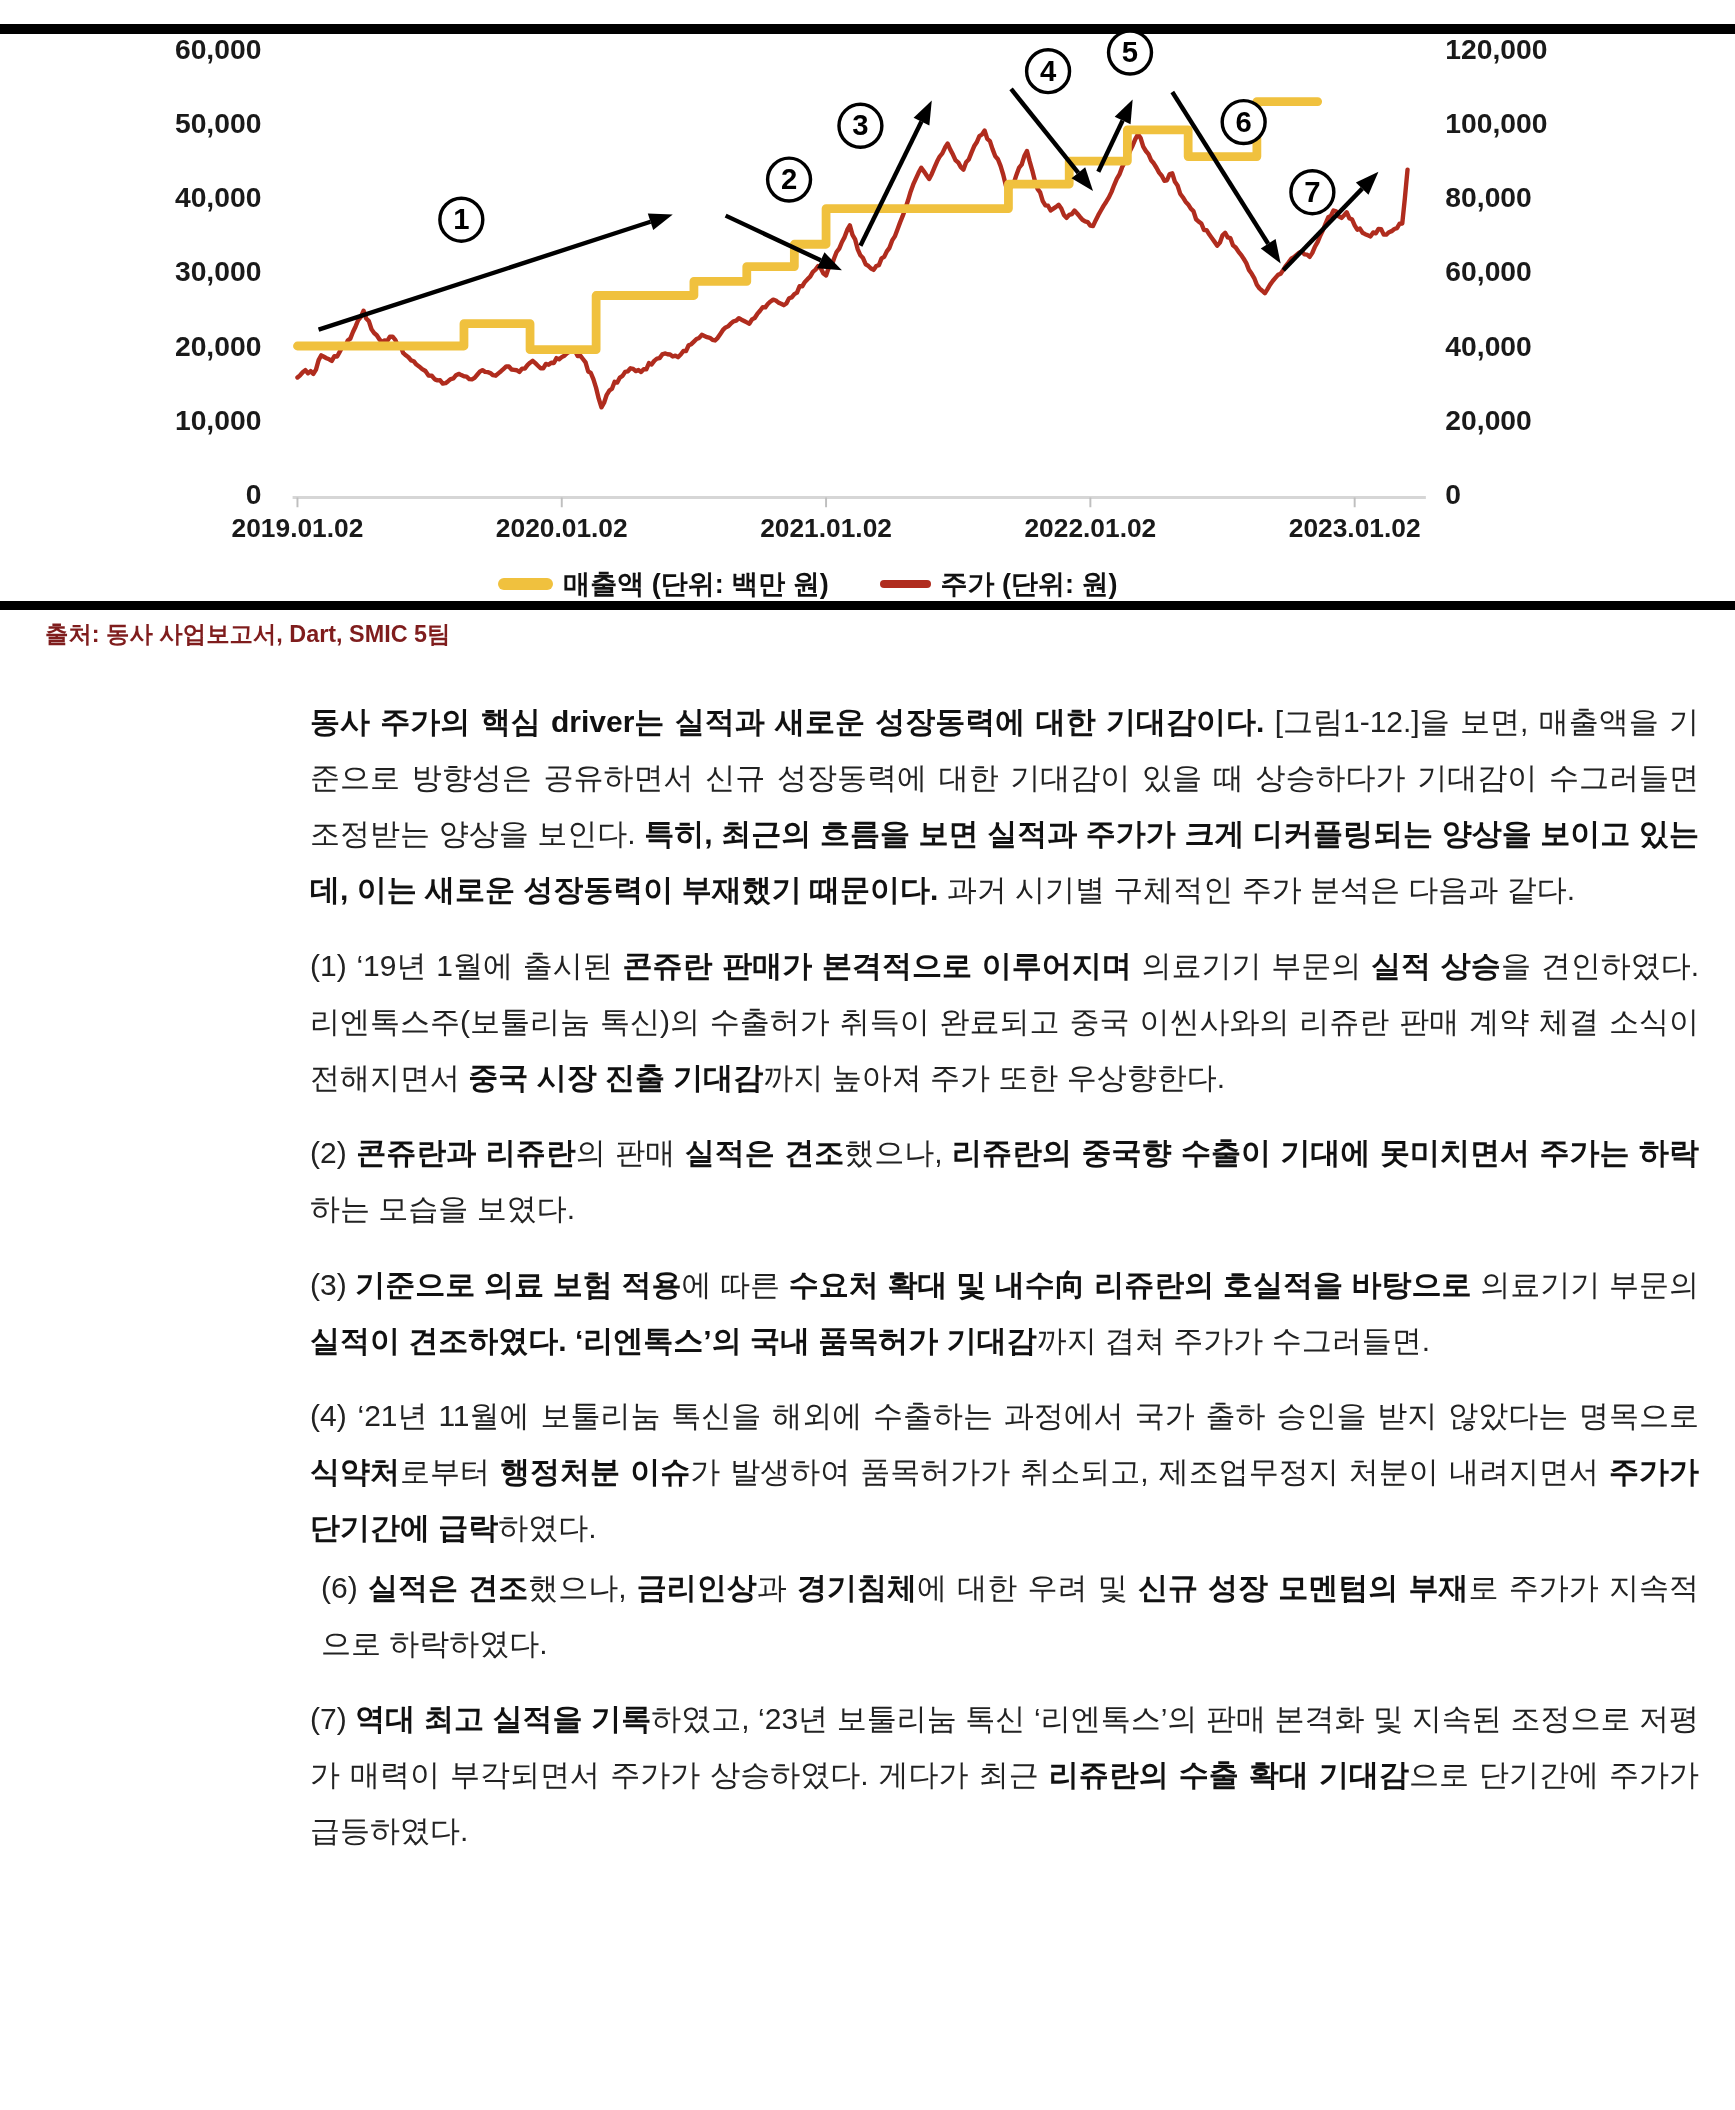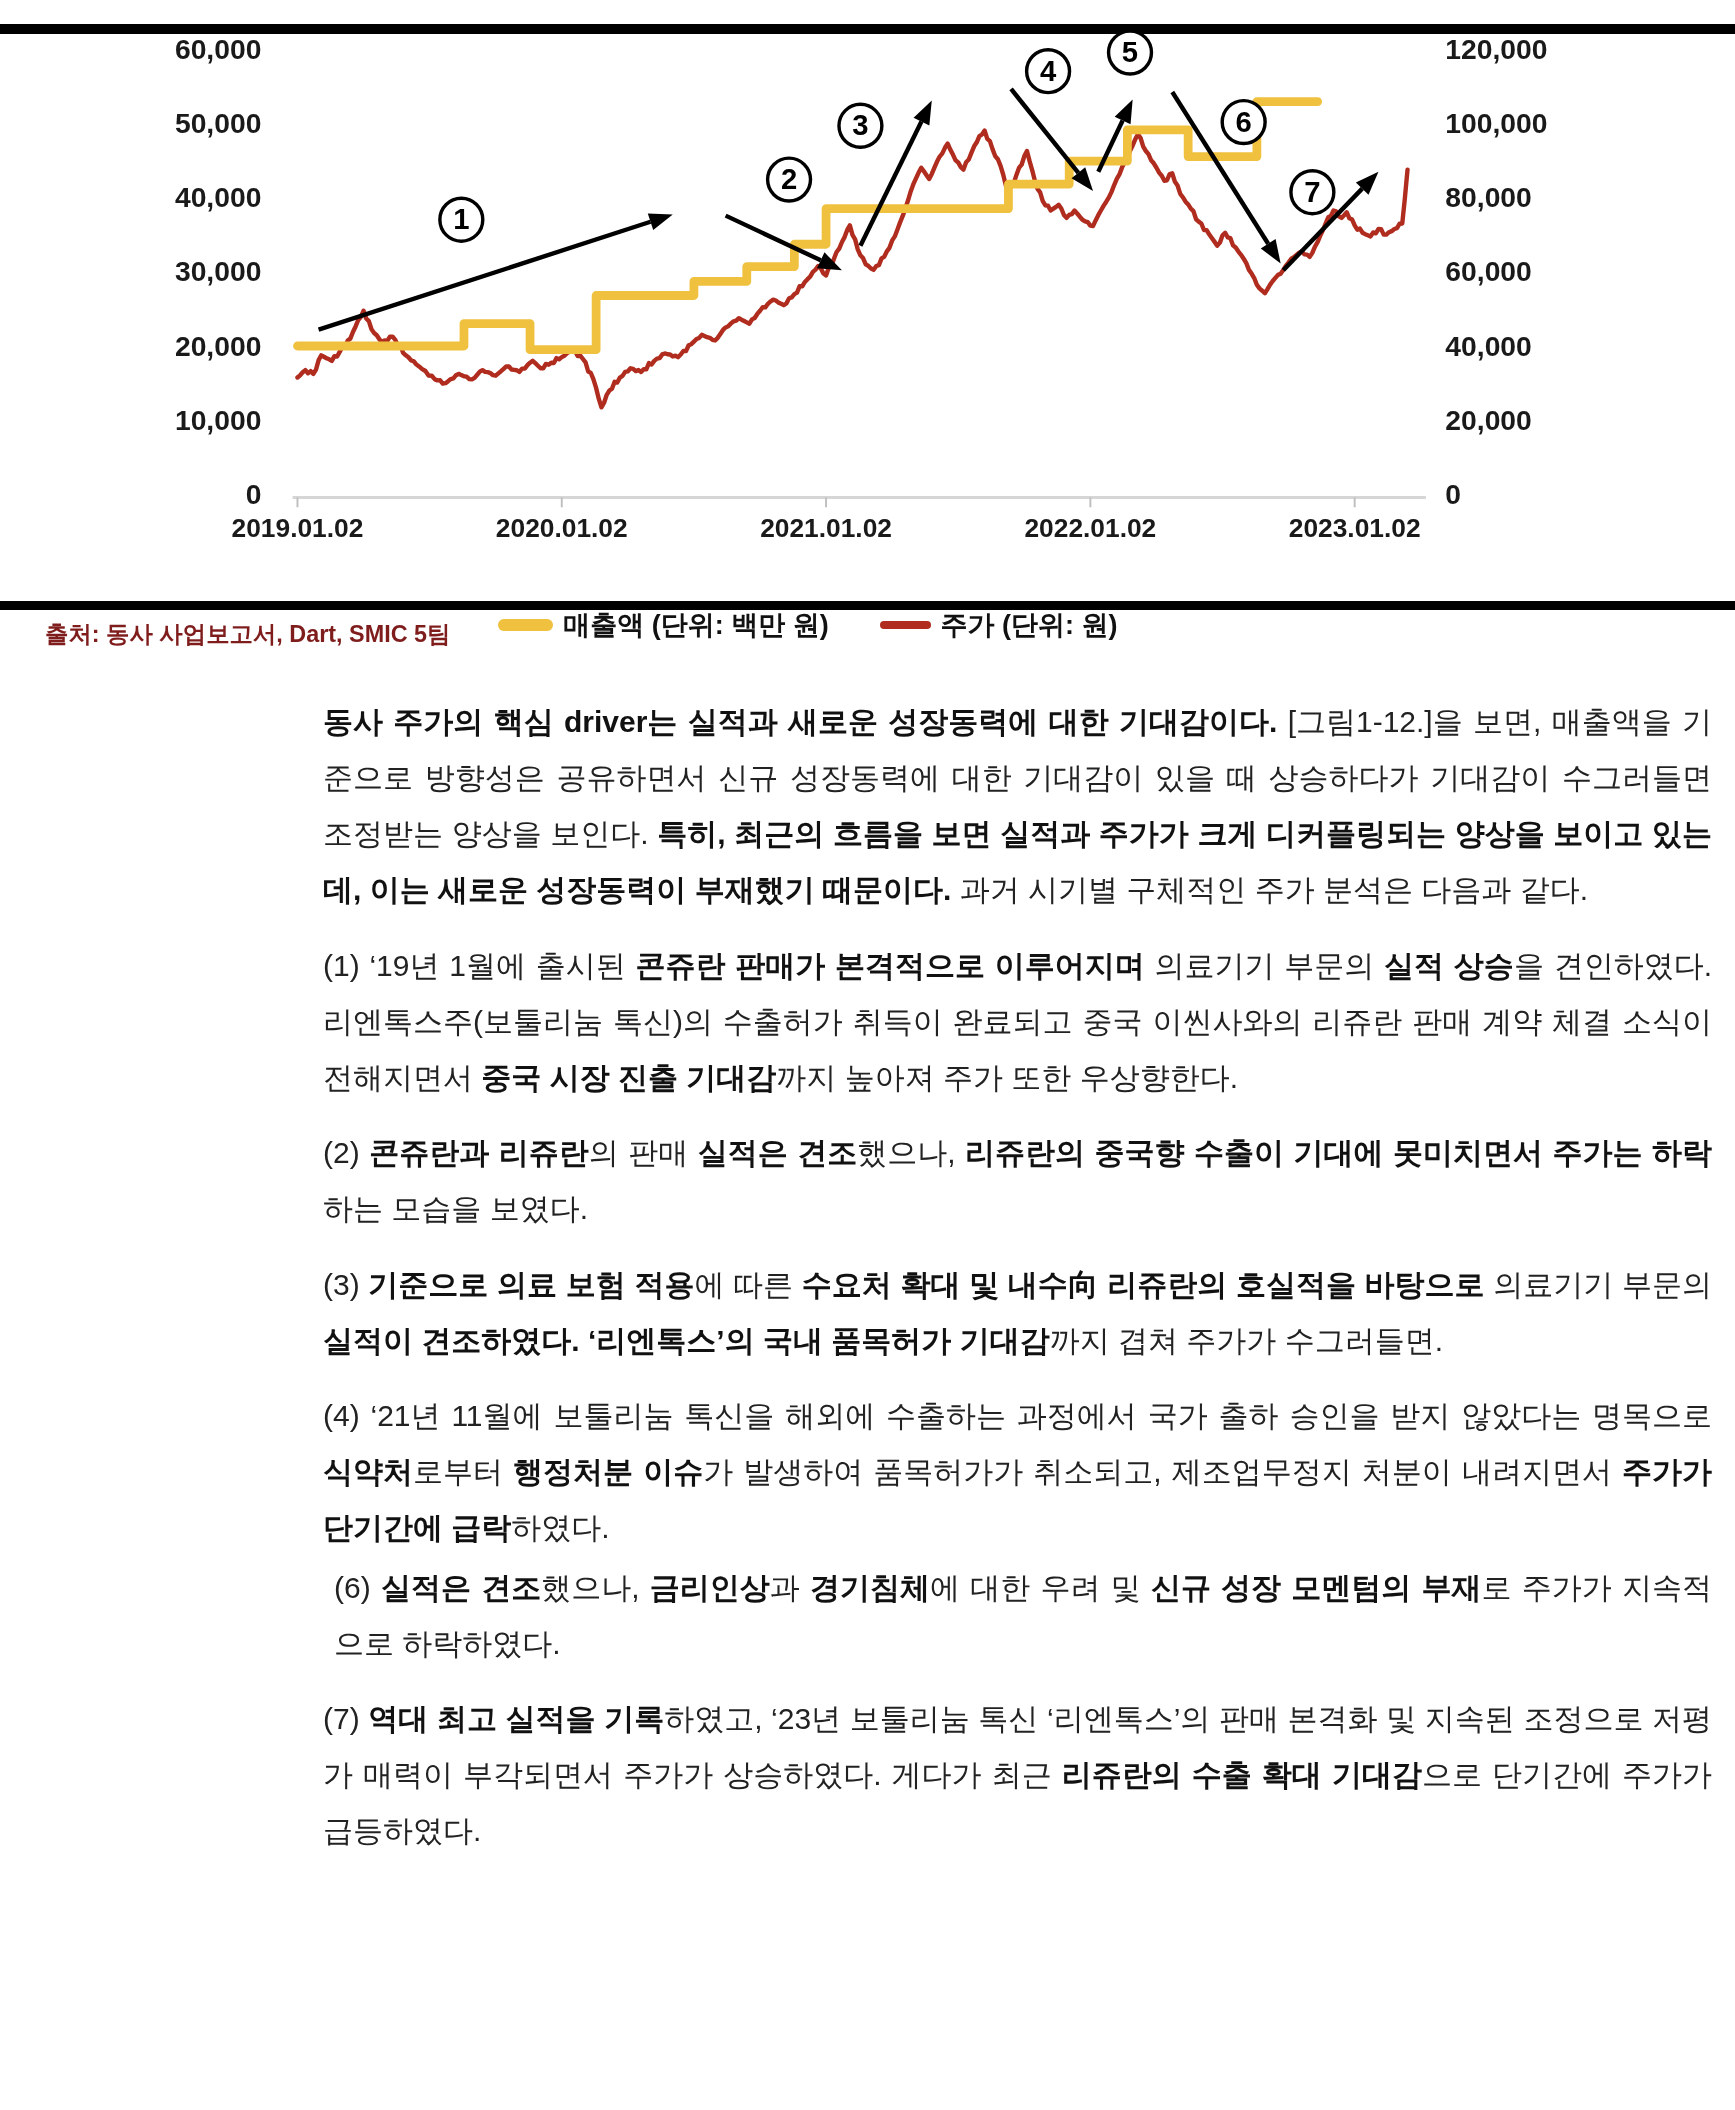--- a/index.html
+++ b/index.html
@@ -3,28 +3,28 @@
 <meta charset="utf-8">
 <style>
   html,body{margin:0;padding:0;background:#ffffff;}
   body{font-family:"Liberation Sans","DejaVu Sans",sans-serif;color:#111;}
   .page{position:relative;width:1736px;height:2110px;background:#fff;overflow:hidden;}
   .rule{position:absolute;left:0;width:1736px;background:#000;}
   #top-rule{top:24.4px;height:9.8px;}
   #mid-rule{top:601px;height:8.8px;}
   #chart-wrap{position:absolute;left:0;top:0;width:1736px;height:561px;}
   #chart-wrap svg{display:block;}
-  .legend{position:absolute;top:566px;left:0;width:1616px;display:flex;justify-content:center;align-items:center;gap:51px;margin-top:41px;}
+  .legend{position:absolute;top:566px;left:0;width:1616px;display:flex;justify-content:center;align-items:center;gap:51px;}
   .legend-item{display:flex;align-items:center;gap:9.8px;}
   .legend-swatch{display:inline-block;border-radius:5.9px;}
   .legend-swatch.rev{width:55px;height:11.7px;}
   .legend-swatch.prc{width:51px;height:7.8px;}
   .legend-label{font-size:27px;font-weight:700;color:#111;}
   .source{position:absolute;top:618px;left:45px;font-size:23.4px;font-weight:600;color:#7f1d1d;}
-  .body-text{position:absolute;top:694px;left:323px;width:1389px;font-size:30px;line-height:56px;
+  .body-text{position:absolute;top:694px;left:310px;width:1389px;font-size:30px;line-height:56px;
              text-align:justify;word-break:break-all;color:#222;}
   .body-text p{margin:19.5px 0 0 0;}
   .body-text p:first-child{margin-top:0;}
   .body-text p.tight{margin-top:3.9px;margin-left:11px;}
   .body-text b{font-weight:700;color:#111;}
 </style>
 </head>
 <body>
 
 <div class="page">

